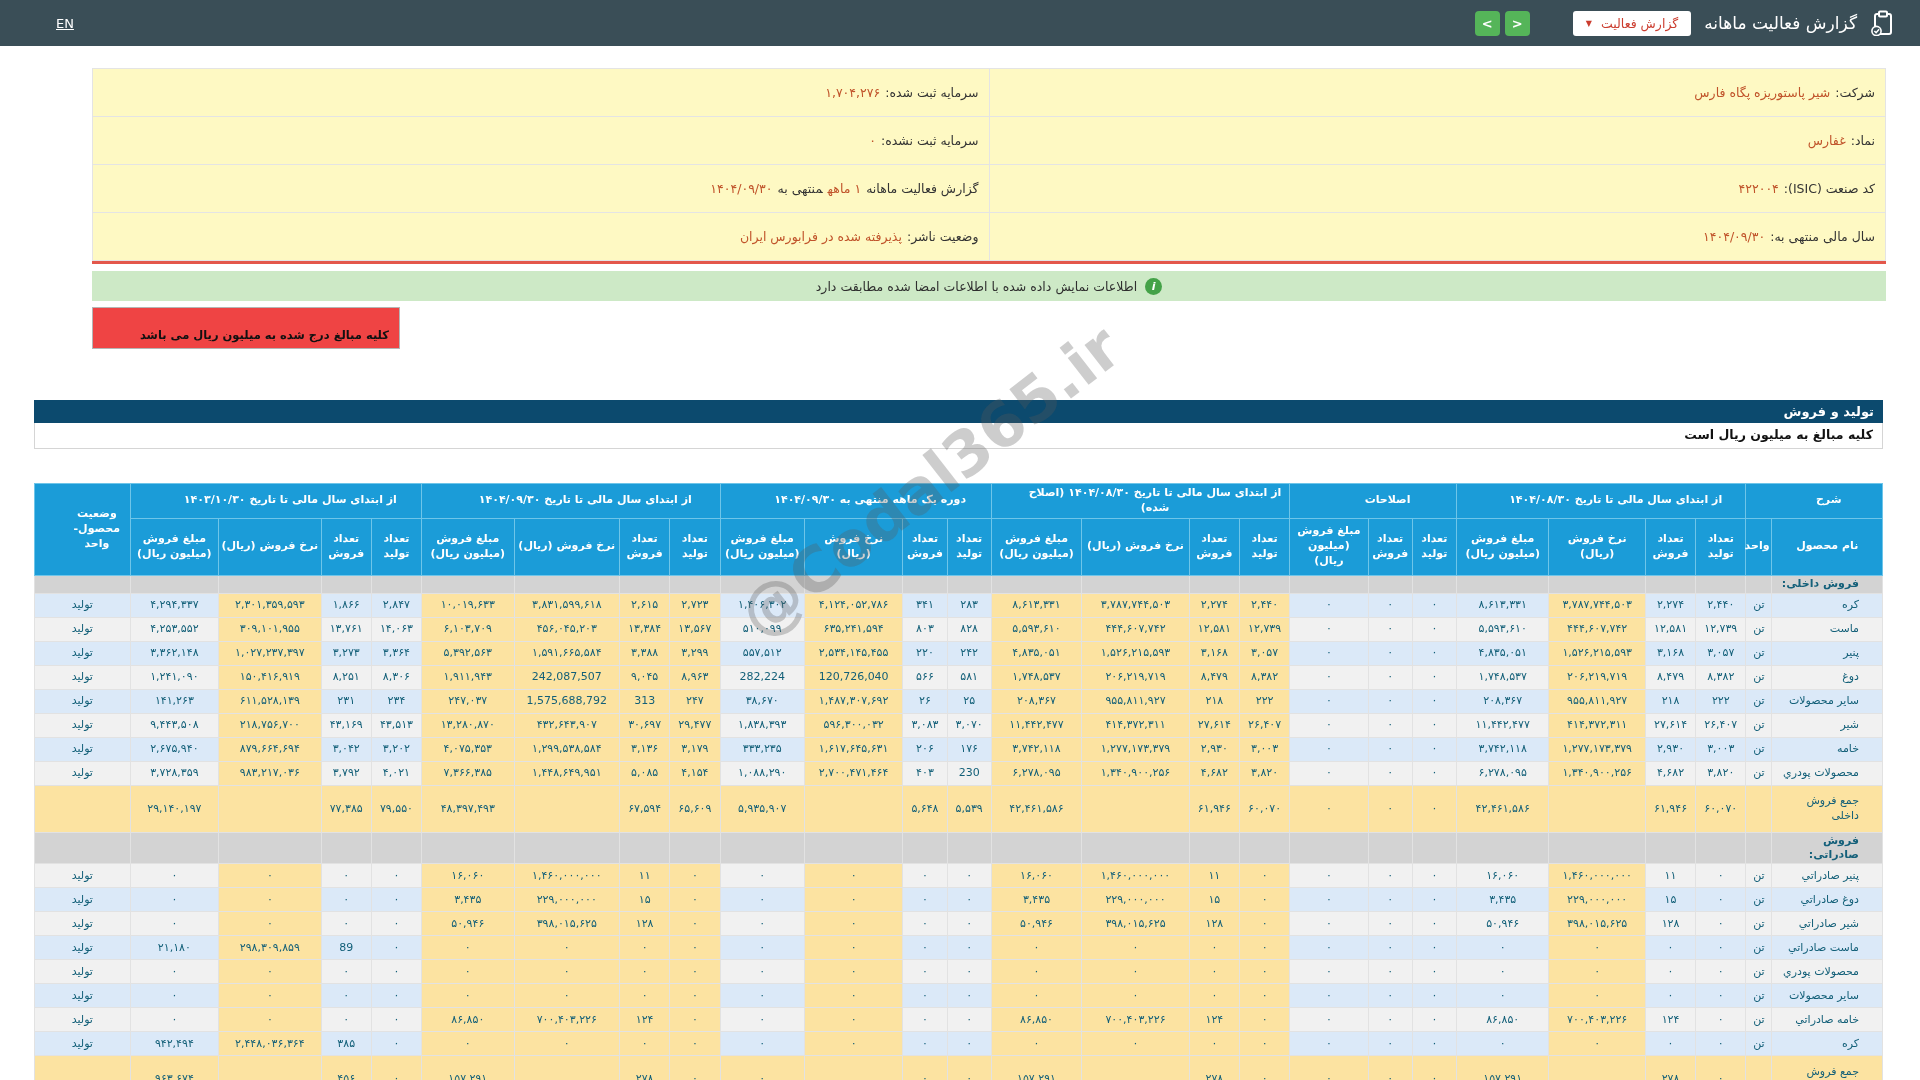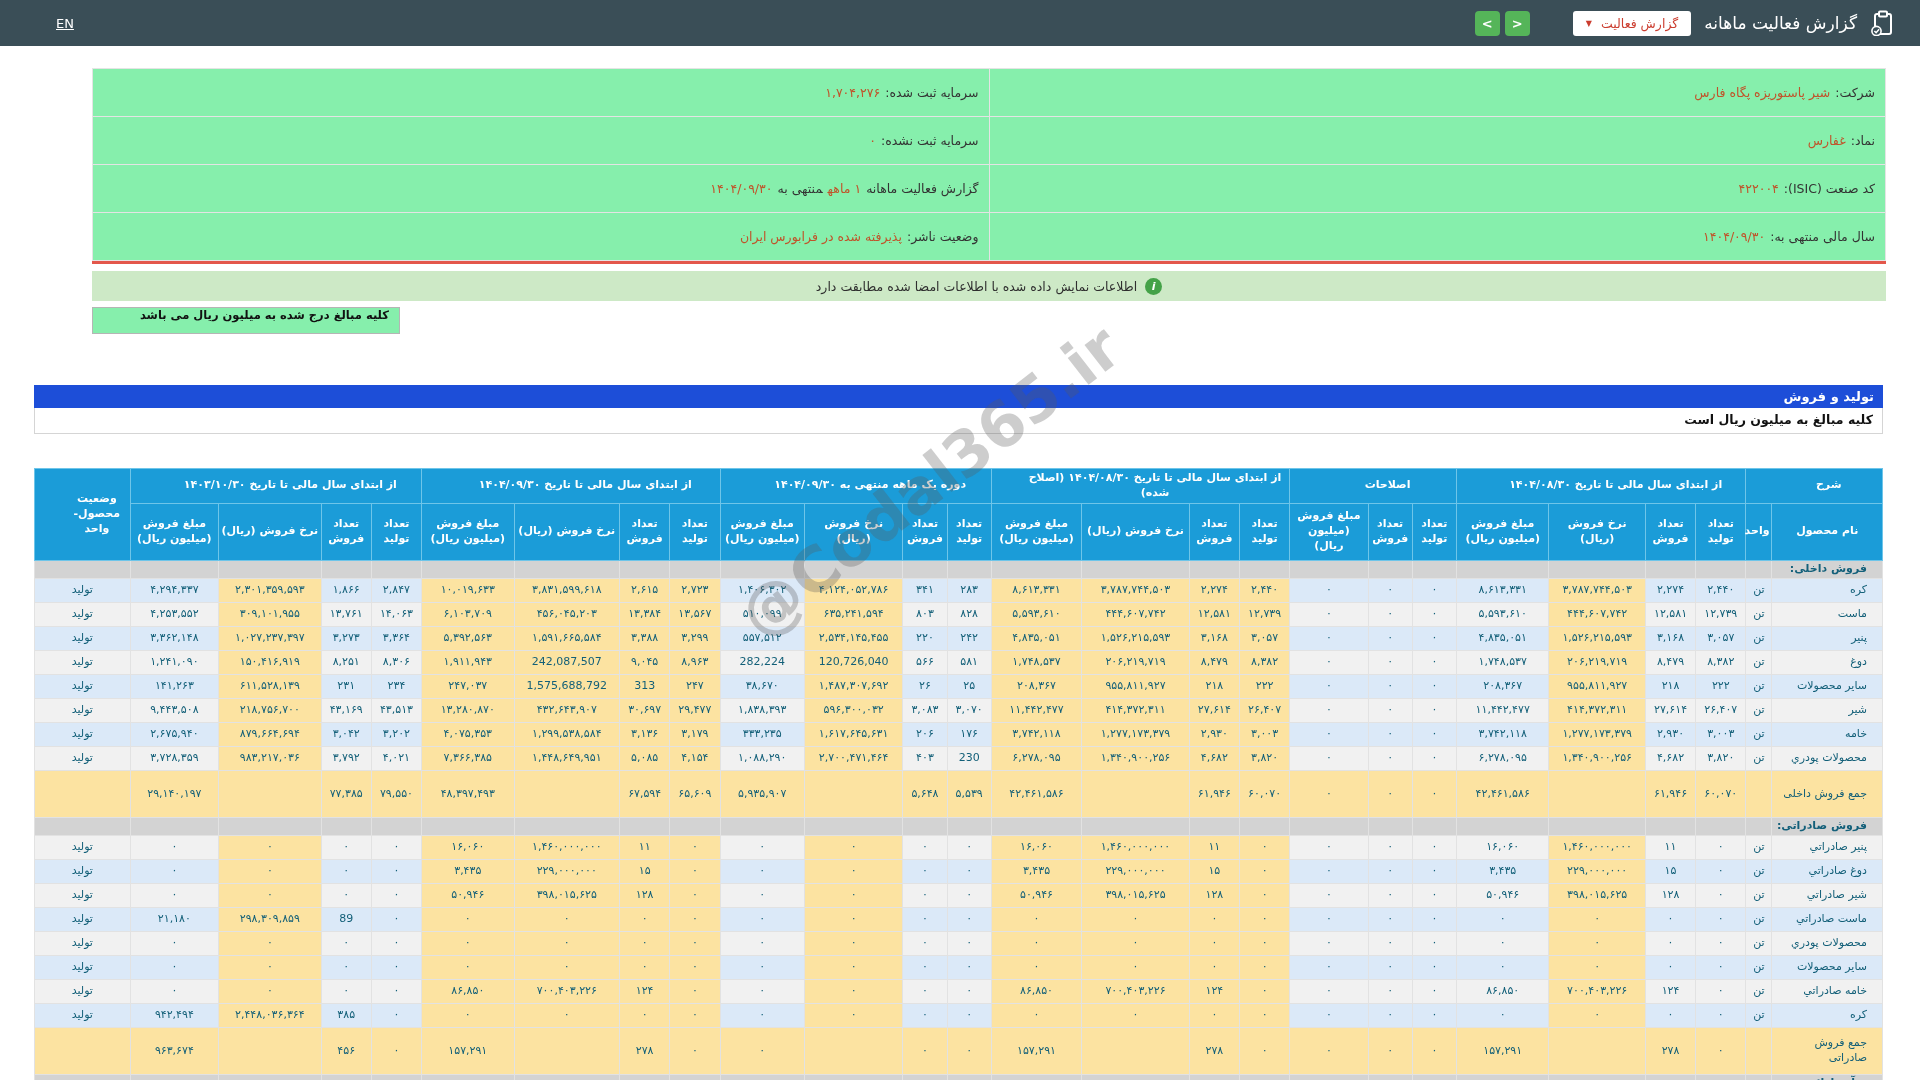--- a/index.html
+++ b/index.html
@@ -25,45 +25,45 @@
   .nav-btn {
     width:25px; height:25px; background:#55b559; border-radius:4px; color:#fff;
     font-weight:bold; font-size:13px; display:flex; align-items:center; justify-content:center;
     cursor:pointer;
   }
   .en-link { color:#fff; font-size:13px; text-decoration:underline; cursor:pointer; }
   
   .info-wrap { margin:22px 34px 0 92px; border-bottom:3px solid #e3574b; }
   .info-table { width:100%; border-collapse:collapse; }
   .info-table td {
-    border:1px solid #e4e4e4; background:#86efac; height:24px;
+    border:1px solid #e4e4e4; background:#fef9c3; height:24px;
     padding:16px 10px; font-size:12.5px; text-align:right; width:50%;
   }
   .info-table .lbl { color:#333; margin-left:5px; }
   .info-table .val { color:#c0532a; margin-left:5px; }
   
   .banner {
     margin:7px 34px 0 92px; height:30px; background:#cde9c6;
     display:flex; align-items:center; justify-content:center; gap:8px;
     font-size:12.5px; color:#2f2f2f;
   }
   .info-icon {
     width:17px; height:17px; border-radius:50%; background:#44a248; color:#fff;
     font-size:11px; font-weight:bold; font-style:italic;
     display:flex; align-items:center; justify-content:center; flex:0 0 auto;
   }
   
   .amount-box {
     width:308px; margin-top:6px; margin-left:92px; margin-right:auto;
-    border:1px solid #b5b5b5; background:#86efac; padding:0 10px;
+    border:1px solid #b5b5b5; background:#ef4444; padding:20px 10px;
     font-size:11.5px; font-weight:bold; color:#111; text-align:right; height:27px;
   }
   
   .blue-bar {
-    margin:51px 37px 0 34px; height:23px; background:#1d4ed8; color:#fff;
+    margin:51px 37px 0 34px; height:23px; background:#0c4a6e; color:#fff;
     font-weight:bold; font-size:13px; display:flex; align-items:center; padding:0 9px;
   }
   .table-note {
     margin:0 37px 0 34px; border:1px solid #d5d5d5; border-top:none; background:#fff;
     padding:4px 9px; font-size:12.5px; font-weight:bold; color:#111; height:26px;
   }
   
   .grid-wrap { margin:34px 37px 0 34px; }
   .grid-table {
     width:100%; table-layout:fixed; border-collapse:collapse;
@@ -73,21 +73,21 @@
     background:#1b9cd8; color:#fff; font-size:11px; font-weight:bold;
     border:1px solid #6ec5e9; text-align:center; vertical-align:middle;
     padding:2px 2px; line-height:1.35;
   }
   .grid-table tr.ghead th { height:28px;padding-left:31px; }
   .grid-table tr.shead th { height:57px; }
   .grid-table td {
     border:1px solid #e2e2e2; text-align:center; vertical-align:middle;
     padding:1px 3px; height:24px; line-height:1.3; overflow:hidden;
   }
-  .grid-table td.name { text-align:right; padding-right:15px; }
+  .grid-table td.name { text-align:right; padding-right:23px; }
   .grid-table tr.r0 td { background:#dbe9f8; }
   .grid-table tr.r1 td { background:#f1f1f1; }
   .grid-table tr.r0 td.y, .grid-table tr.r1 td.y { background:#fce3a1; }
   .grid-table tr.total td { background:#fce3a1; height:47px; }
   .grid-table tr.sec td { background:#d3d3d3; height:18px; }
   .grid-table tr.sec td.name { font-weight:bold; color:#14607a; }
   
   .watermark {
     position:absolute; left:620px; top:445px; width:620px; text-align:center;
     transform:rotate(-38deg); direction:ltr;

